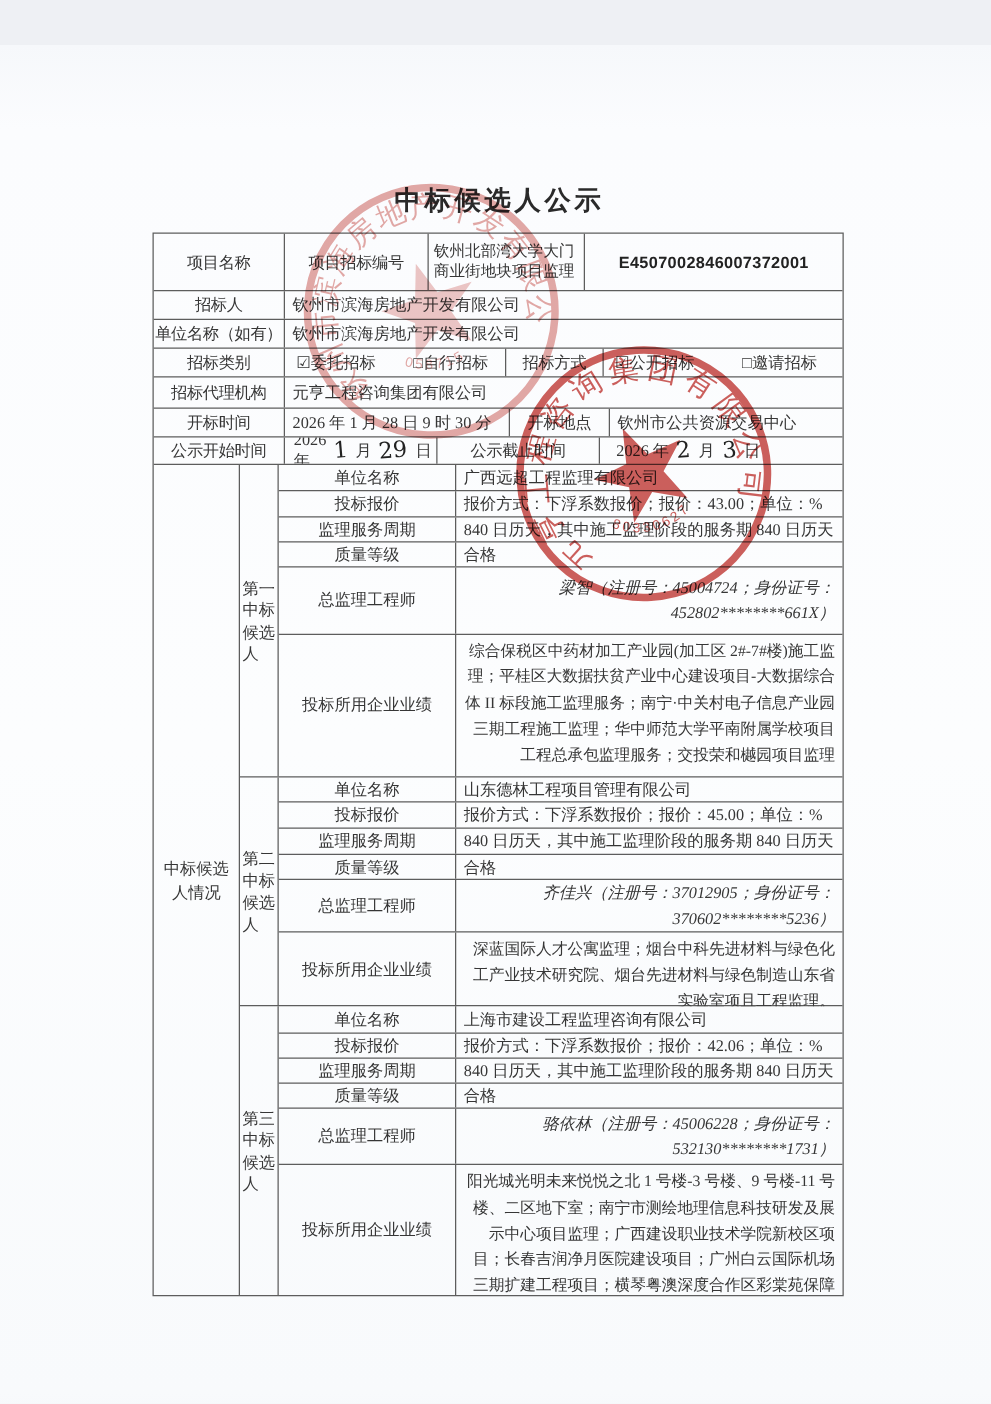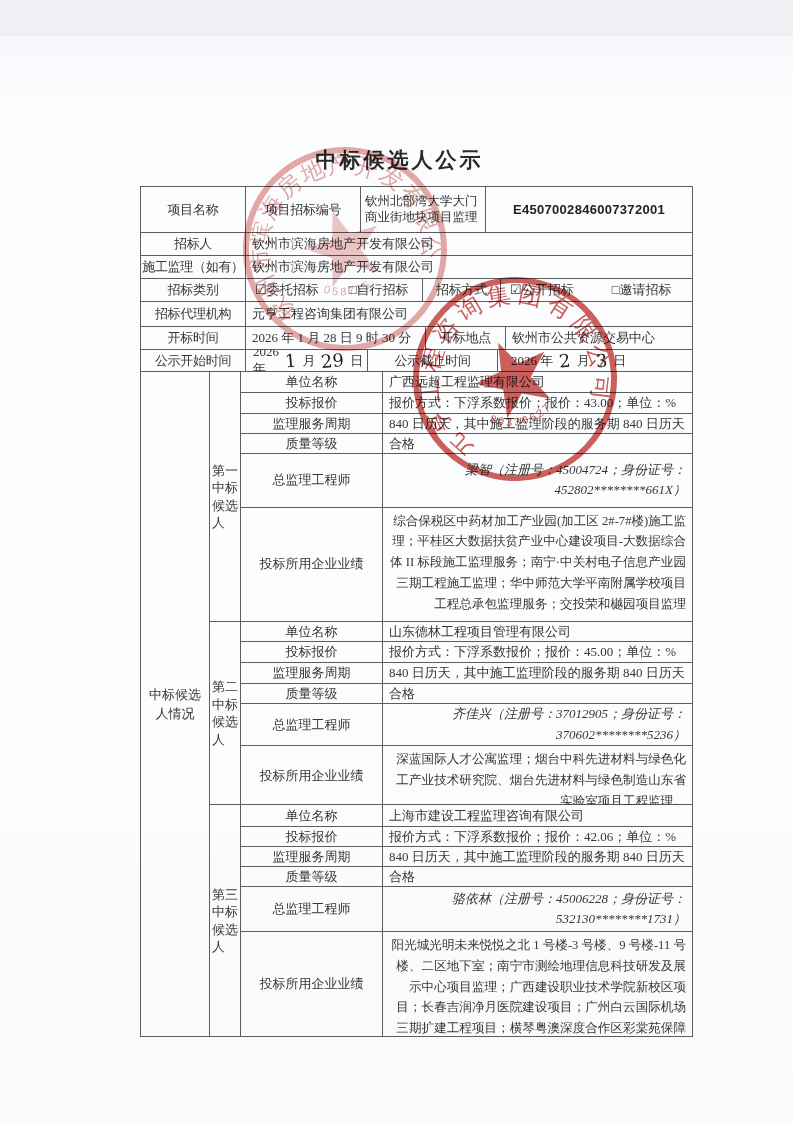--- a/index.html
+++ b/index.html
@@ -2,21 +2,21 @@
 <html><head>
 <meta charset="utf-8">
 <style>
   html,body{margin:0;padding:0;}
   body{width:793px;height:1123px;background:#eef0f4;font-family:"Liberation Serif",serif;}
   .page{position:relative;width:793px;height:1123px;overflow:hidden;
         background:linear-gradient(180deg,#f6f8fb 0%,#fbfcfe 6%,#fcfdfe 50%,#f8fafc 96%,#f4f6fa 100%);
         color:#333;margin-top:36px;}
   .title{position:absolute;top:110px;left:123px;width:553px;text-align:center;
          font-size:21px;font-weight:600;letter-spacing:3px;color:#2a2a2a;}
-  .tbl{position:absolute;left:140px;top:150px;width:553px;border:1px solid #5d5d5d;box-sizing:border-box;
+  .tbl{position:absolute;left:122px;top:150px;width:553px;border:1px solid #5d5d5d;box-sizing:border-box;
        font-size:13px;color:#363636;}
   .r{display:flex;border-bottom:1px solid #5d5d5d;box-sizing:border-box;}
   .tbl > .r:last-child{border-bottom:none;}
   .c{border-right:1px solid #5d5d5d;box-sizing:border-box;display:flex;align-items:center;overflow:hidden;}
   .r .c:last-child, .crow .c:last-child{border-right:none;text-align:right;}
   .lab{justify-content:center;text-align:center;padding:0 1px;letter-spacing:-0.3px;}
   .val{padding:0 6px;}
   .wrap{line-height:15.5px;font-size:12.5px;padding:0 4px;}
   .code{justify-content:center;font-family:"Liberation Sans",sans-serif;font-weight:600;
         font-size:13px;letter-spacing:0.3px;color:#222;}
@@ -64,21 +64,21 @@
       <div class="c val wrap" style="width:125px">钦州北部湾大学大门商业街地块项目监理</div>
       <div class="c code" style="flex:1">E4507002846007372001</div>
     </div>
 
     <div class="r" style="height:23px">
       <div class="c lab" style="width:105px">招标人</div>
       <div class="c val" style="flex:1">钦州市滨海房地产开发有限公司</div>
     </div>
 
     <div class="r" style="height:23px">
-      <div class="c lab" style="width:105px">施工监理（如有）</div>
+      <div class="c lab" style="width:105px">单位名称（如有）</div>
       <div class="c val" style="flex:1">钦州市滨海房地产开发有限公司</div>
     </div>
 
     <div class="r" style="height:23px">
       <div class="c lab" style="width:105px">招标类别</div>
       <div class="c val opts" style="width:177px">
         <span>☑委托招标</span>
         <span>□自行招标</span>
       </div>
       <div class="c lab" style="width:78px">招标方式</div>

